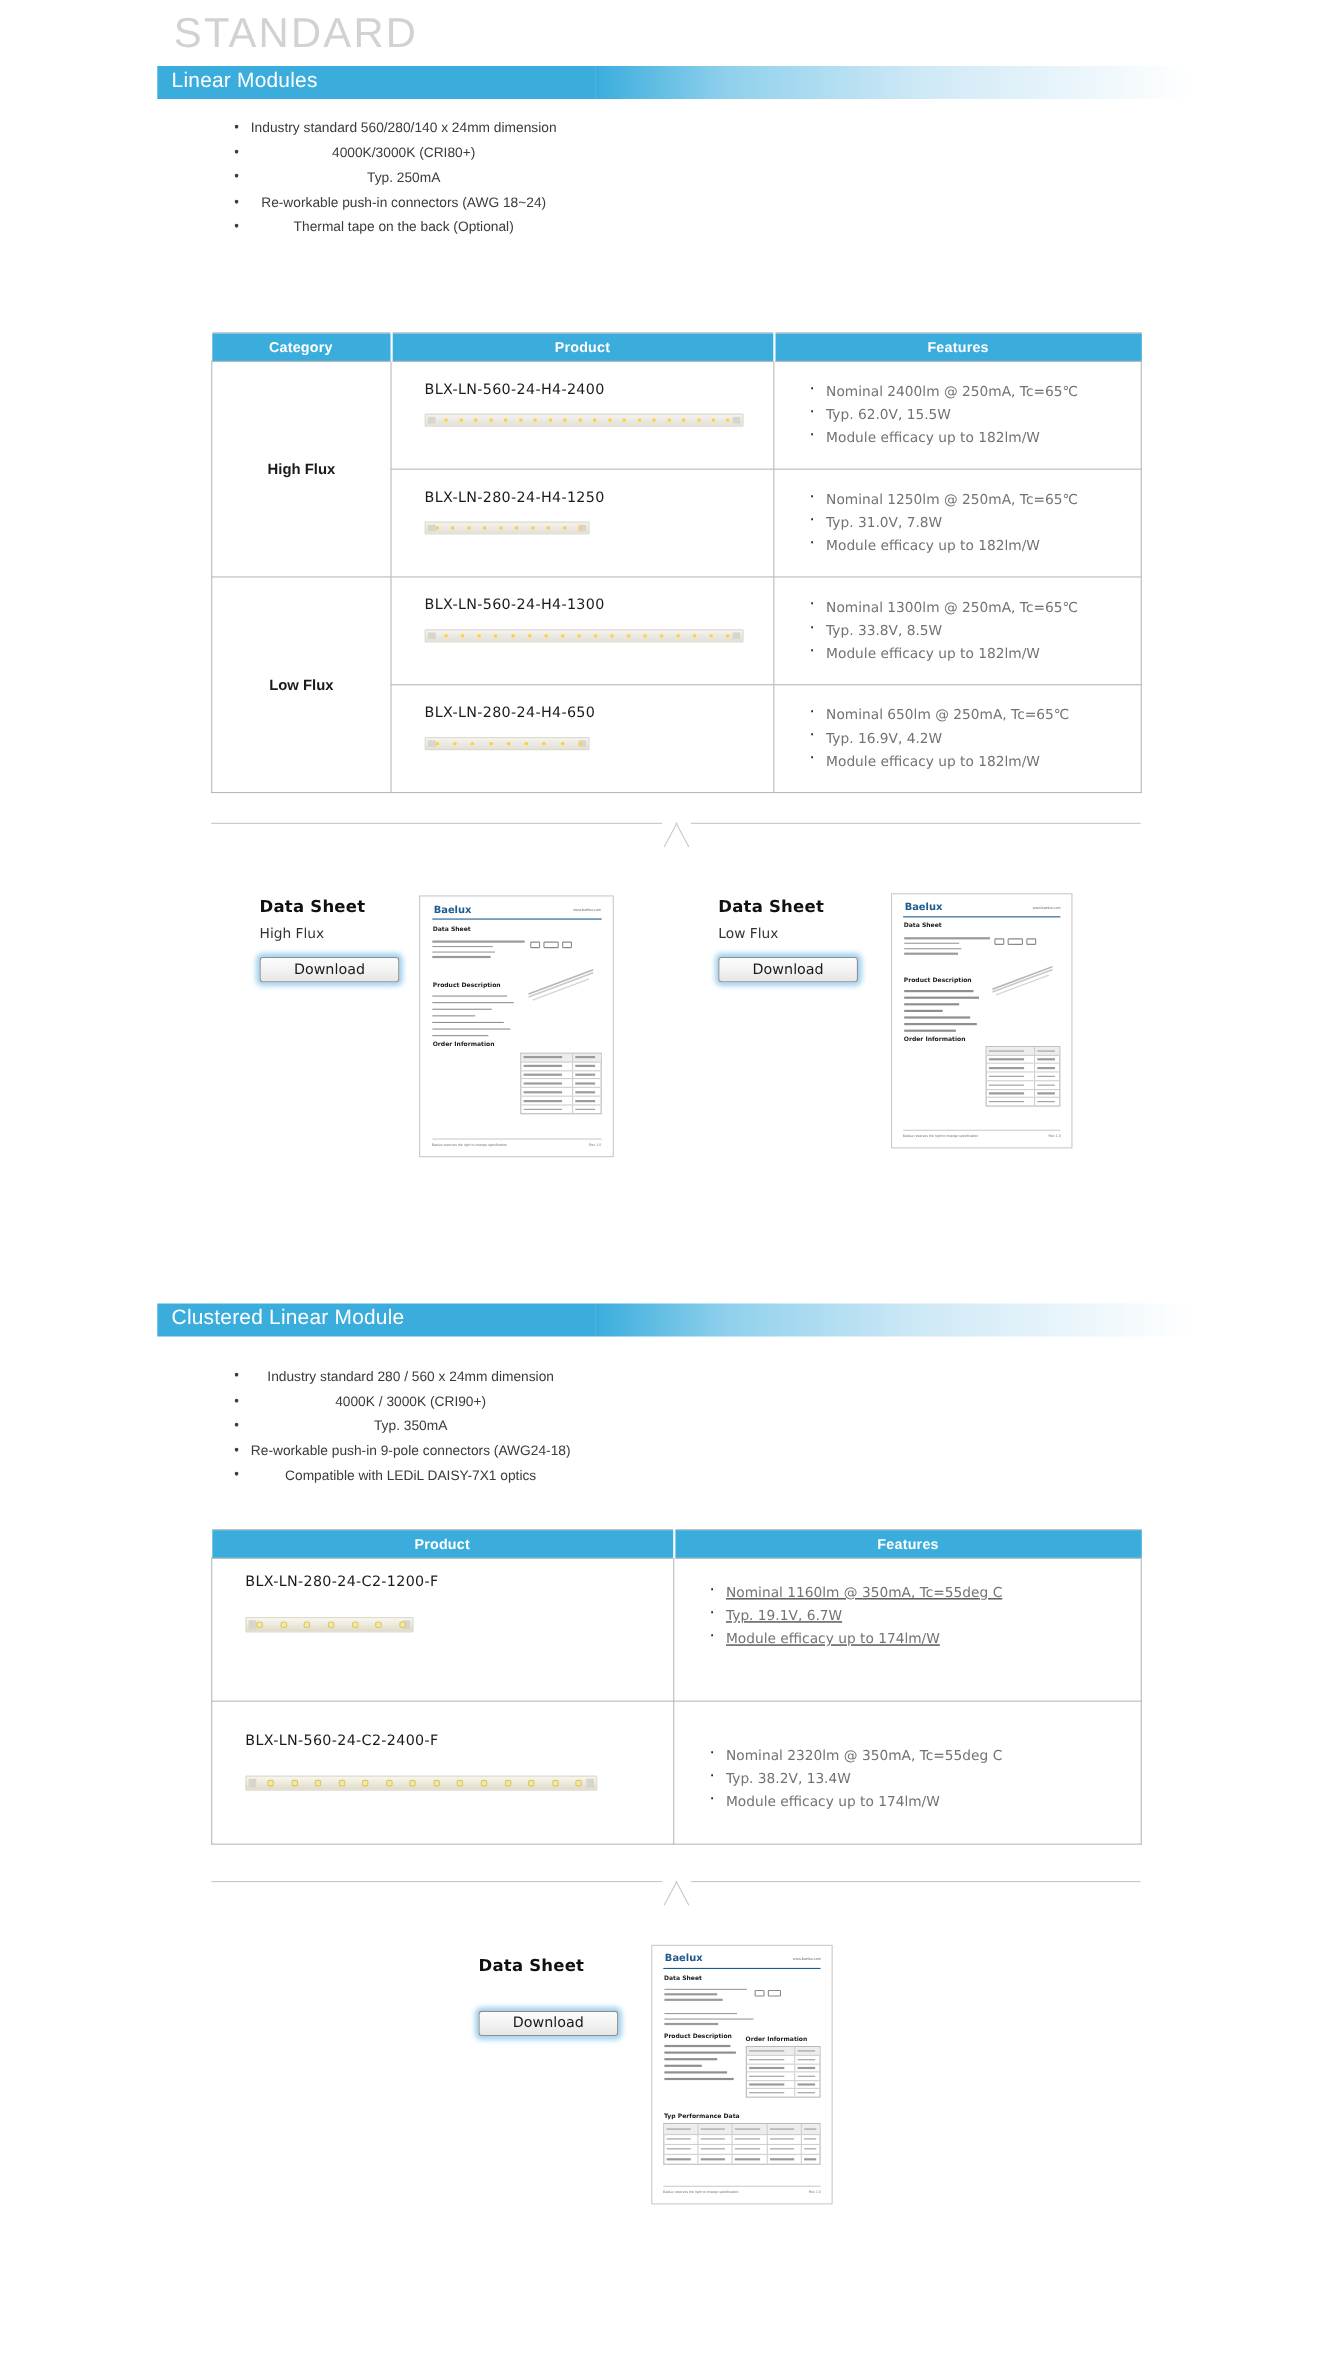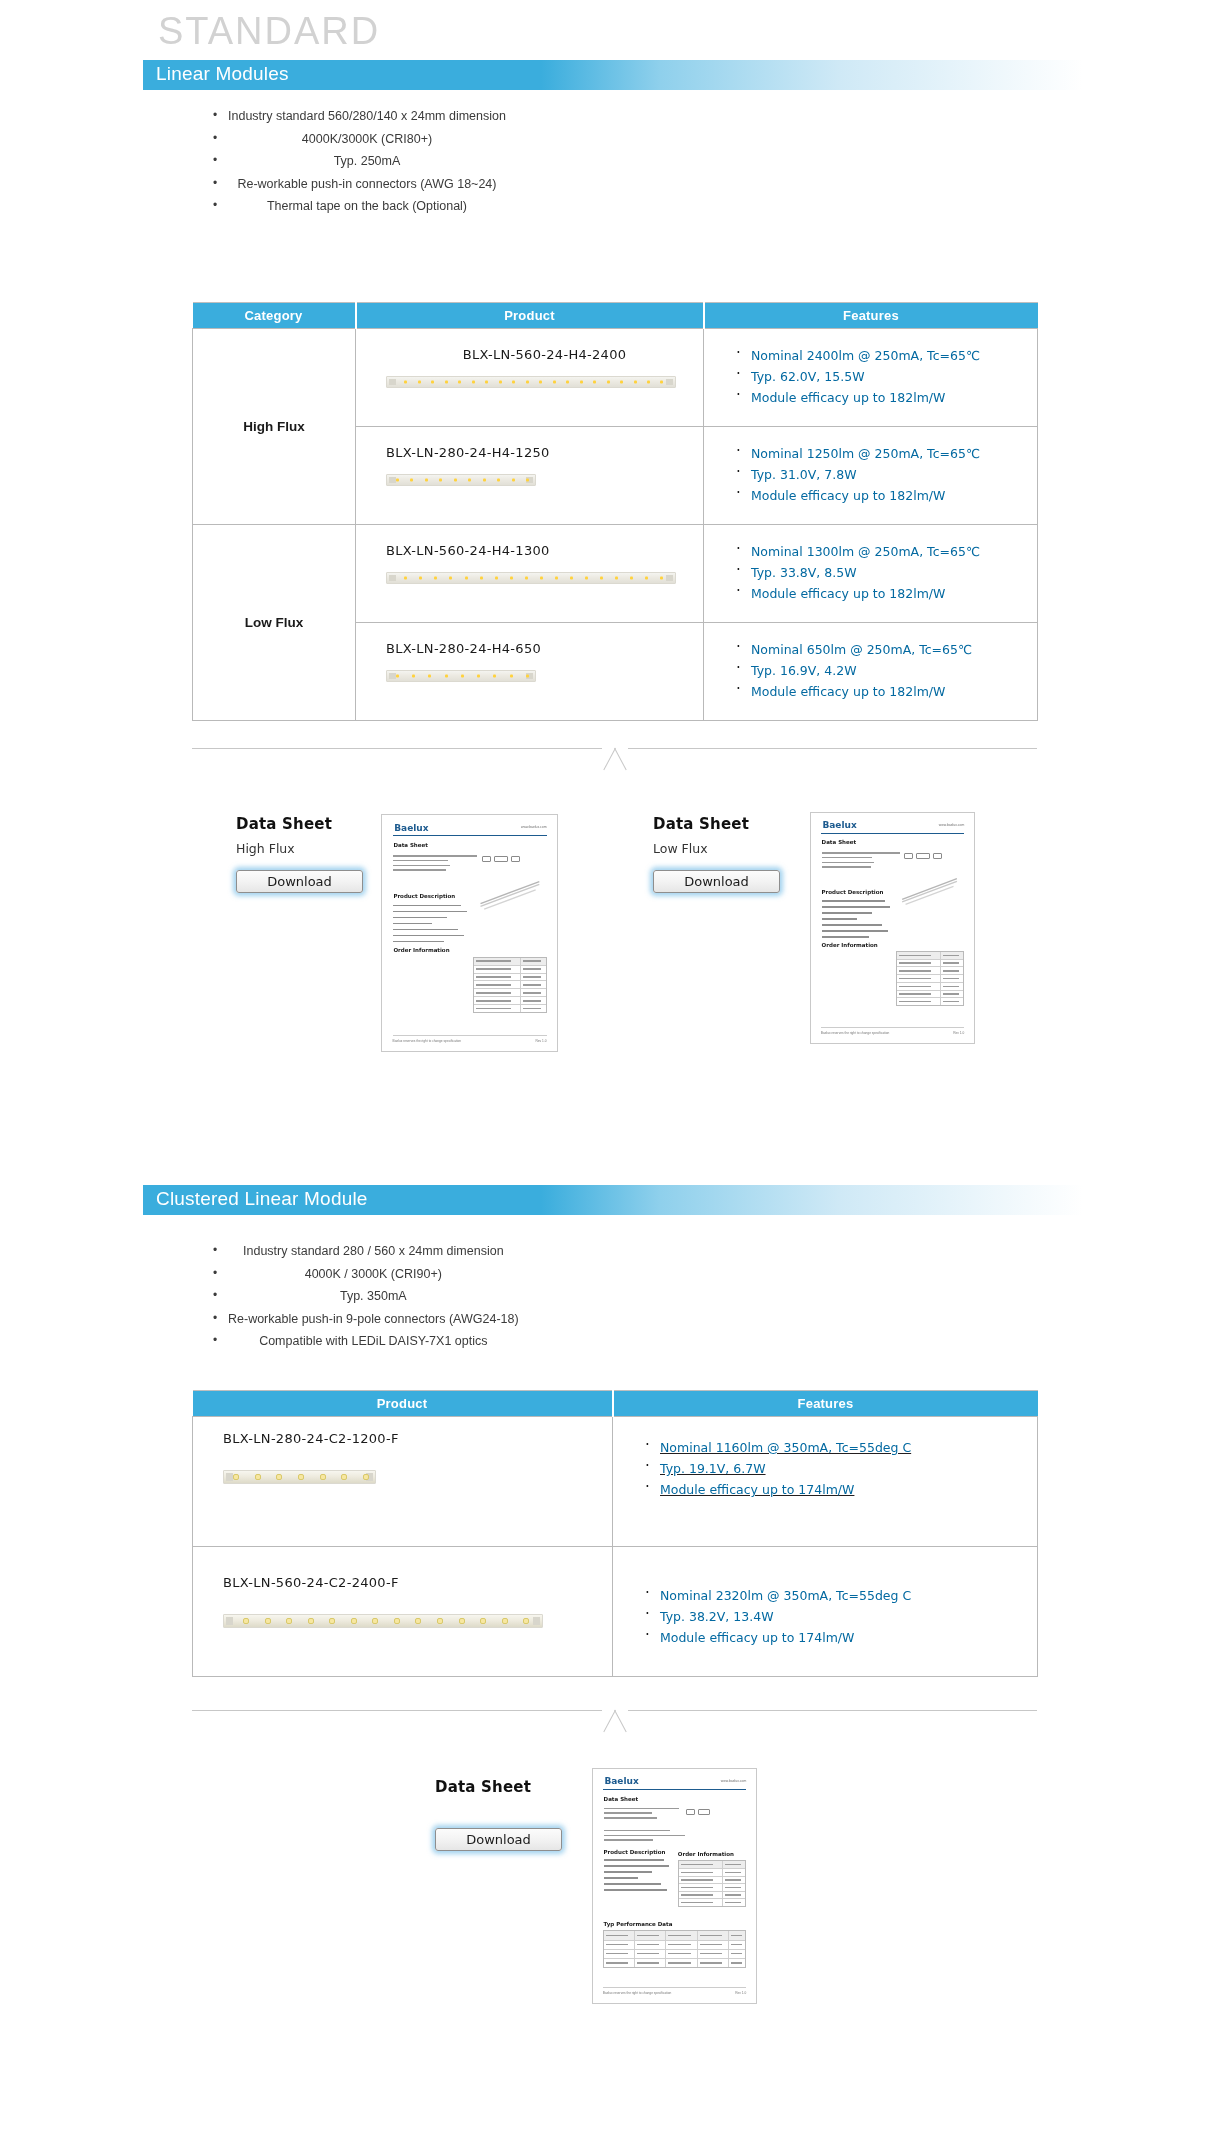--- a/index.html
+++ b/index.html
@@ -128,21 +128,21 @@
   .feat-list {
     list-style: none;
     margin: 0;
     padding: 0;
   }
   .feat-list li {
     position: relative;
     padding-left: 17px;
     font-size: 12.5px;
     line-height: 21px;
-    color: #0369a1;
+    color: #737373;
     white-space: nowrap;
     font-family: "DejaVu Sans", sans-serif;
   }
   .feat-list li:before {
     content: "\00B7";
     position: absolute;
     left: 2px;
     top: -2px;
     font-size: 15px;
     color: #1a1a1a;
@@ -389,21 +389,21 @@
   <thead>
     <tr>
       <th>Category</th>
       <th>Product</th>
       <th>Features</th>
     </tr>
   </thead>
   <tbody>
     <tr>
       <td class="cat-cell" rowspan="2">High Flux</td>
-      <td class="prod-cell" style="height:98px;text-align:center;">
+      <td class="prod-cell" style="height:98px;">
         <div class="prod-name">BLX-LN-560-24-H4-2400</div>
         <div class="strip" style="width:290px;height:12px;">
           <div class="endcap l"></div>
           <div class="endcap r"></div>
           <div class="leds">
             <i style="width:3px;height:3px"></i>
               <i style="width:3px;height:3px"></i>
               <i style="width:3px;height:3px"></i>
               <i style="width:3px;height:3px"></i>
             <i style="width:3px;height:3px"></i>

